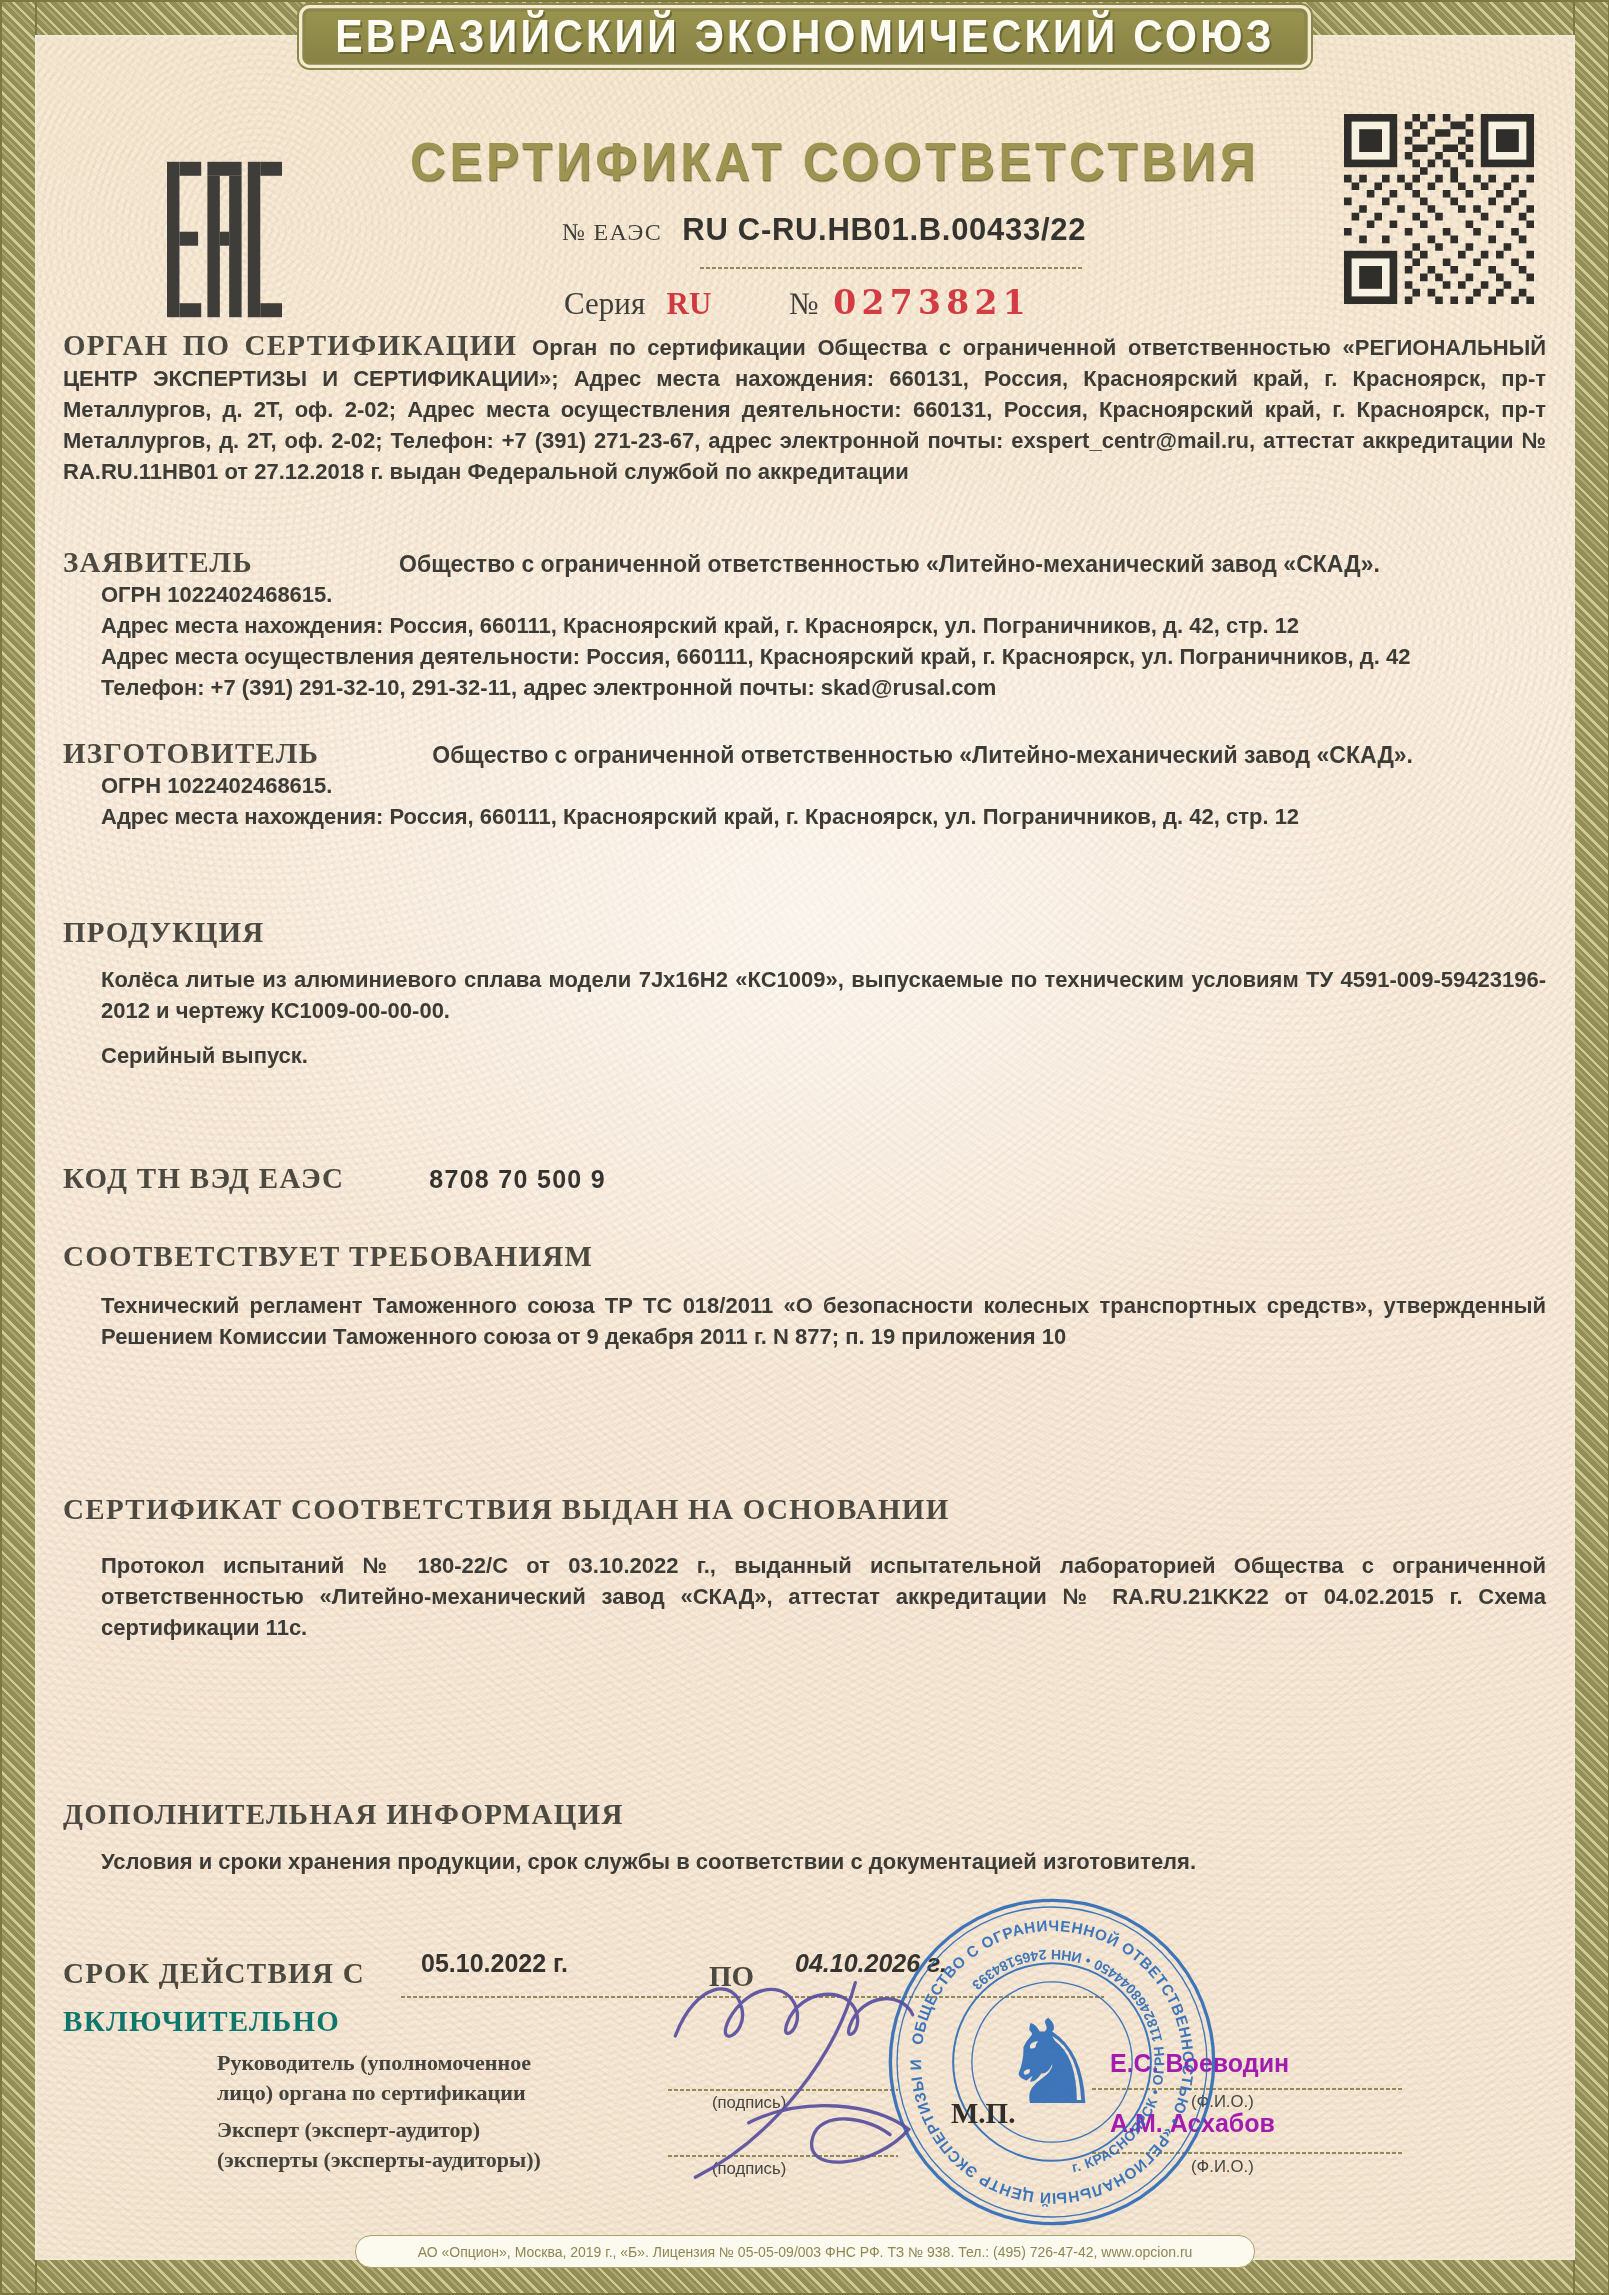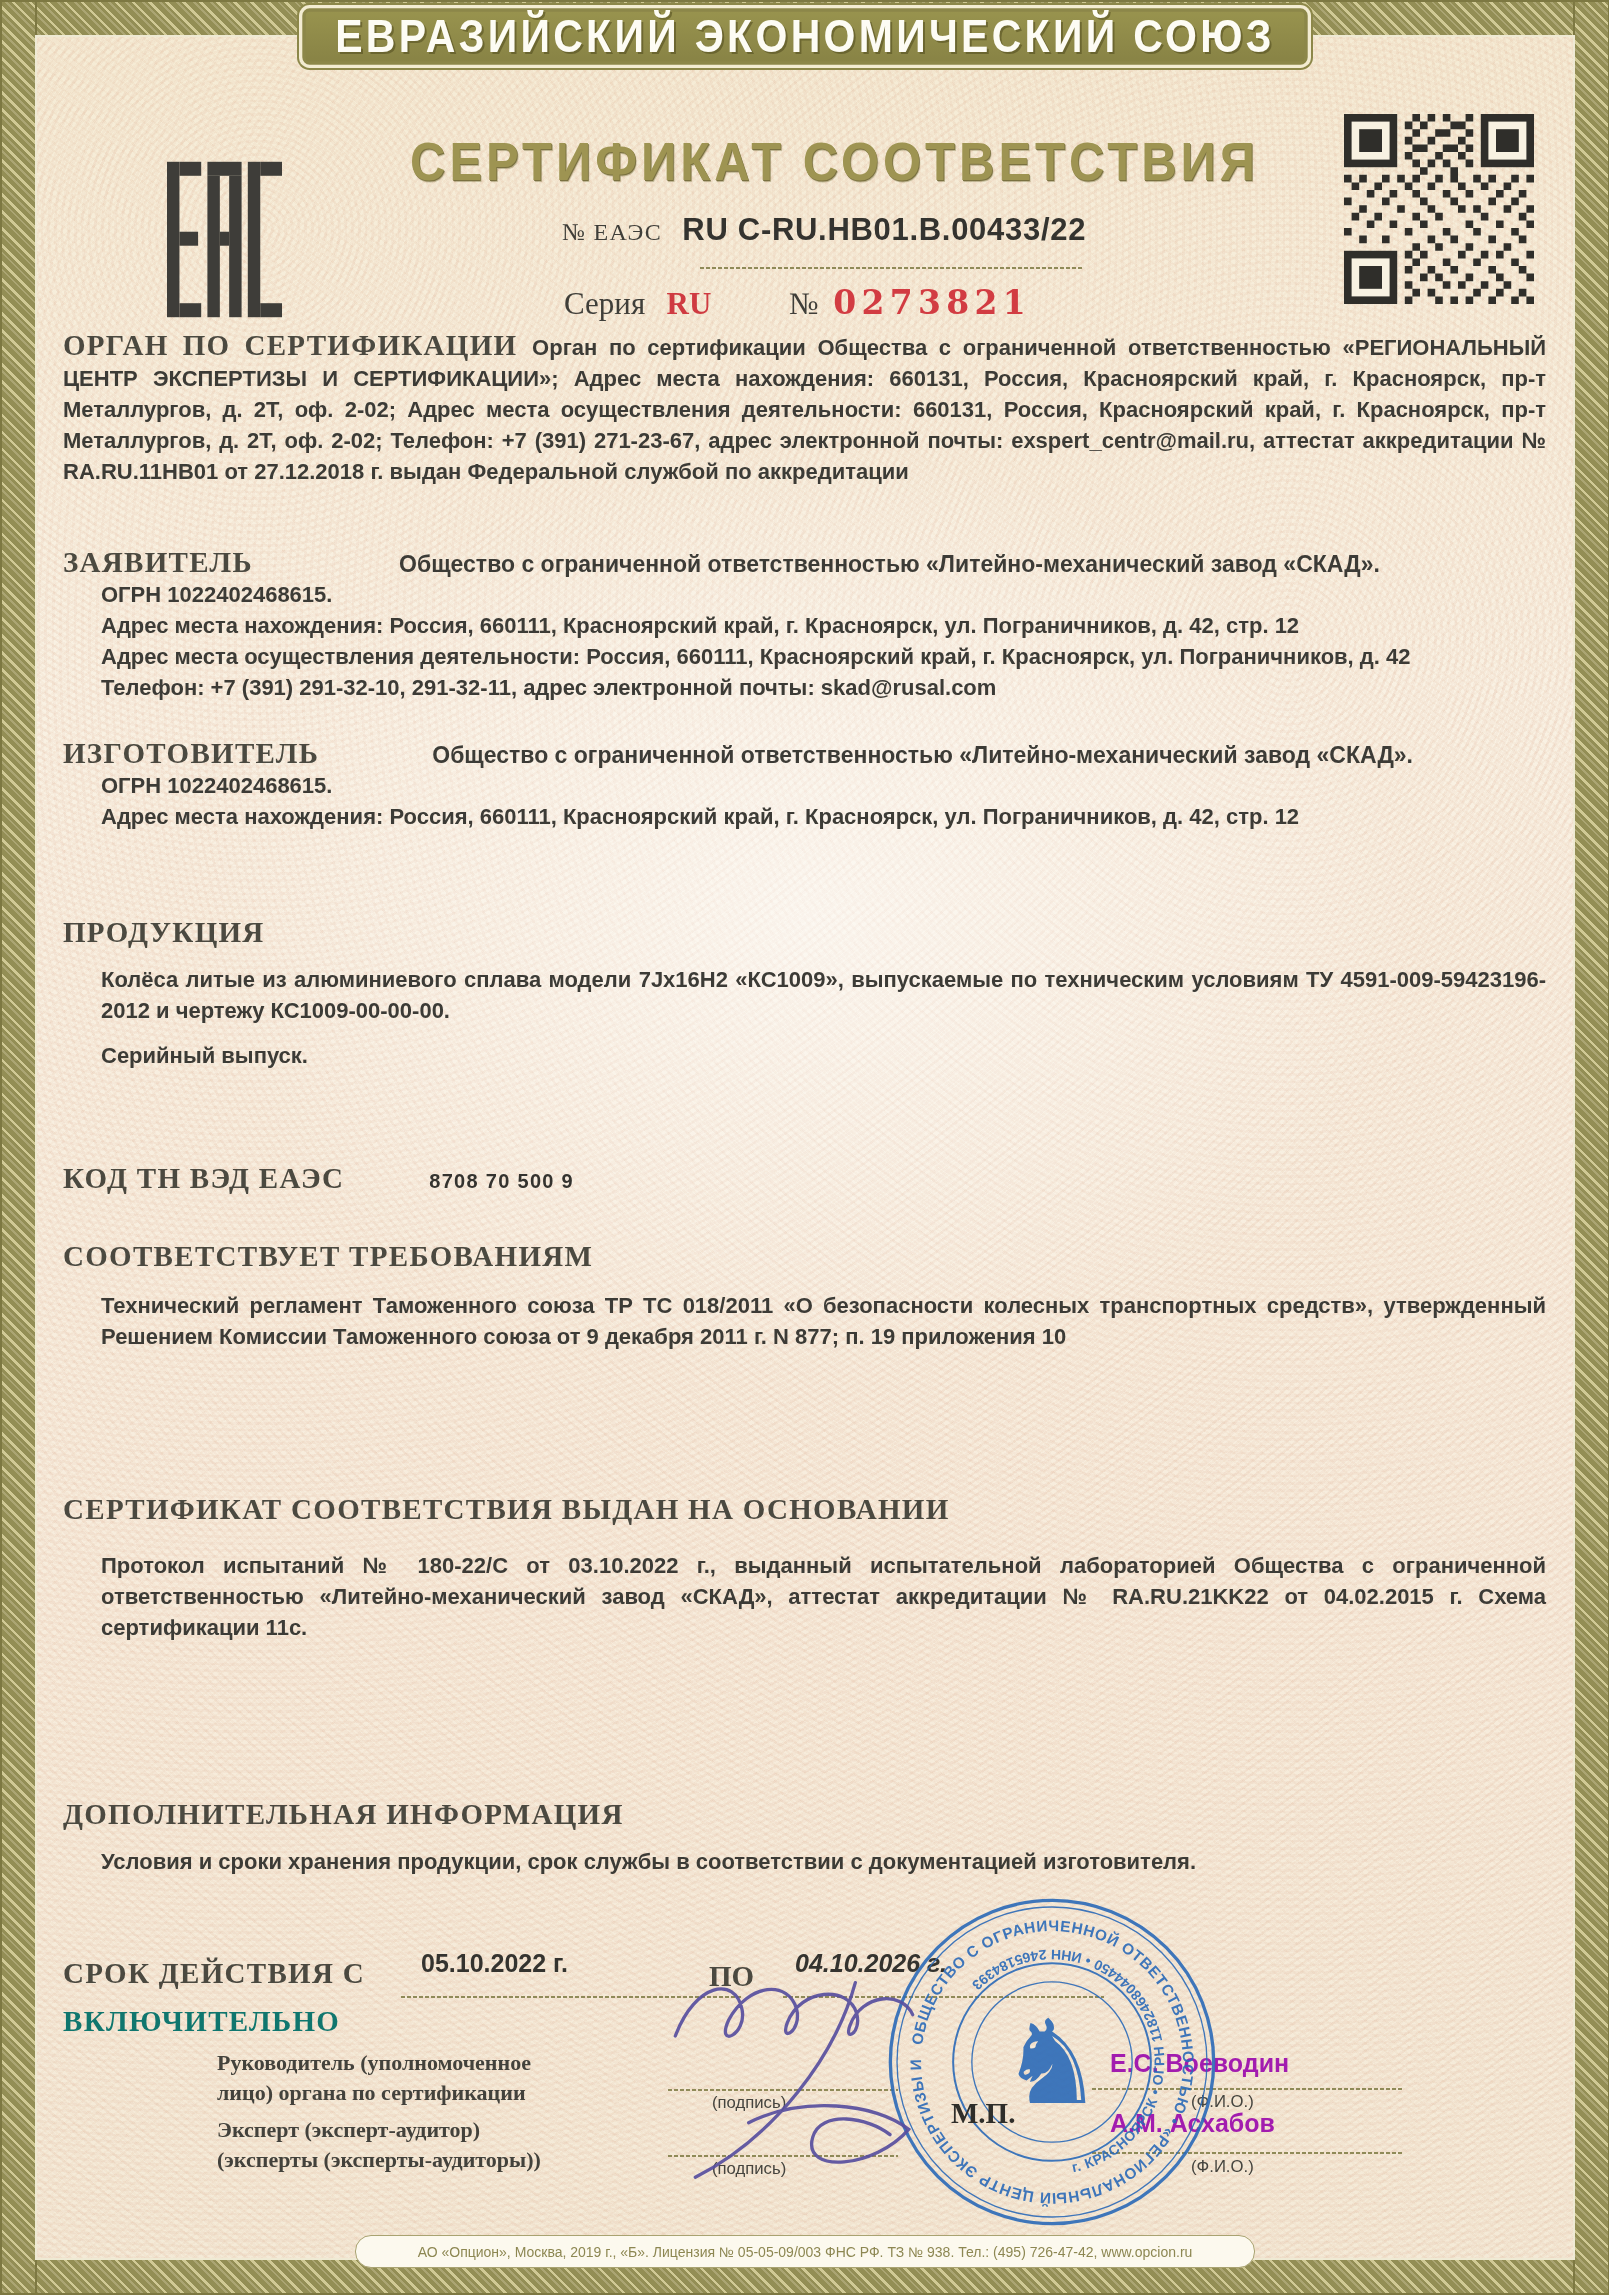--- a/index.html
+++ b/index.html
@@ -62,21 +62,21 @@
   .headrow .orgname{flex:1;text-align:center;font-size:23px;font-weight:700;color:#3c3b36;padding-right:20px;}
   .sub{margin-top:6.7px;}
   .firstsub{margin-top:10.7px;}
 
   .sec-organ{top:329px;}
   .sec-applicant{top:546px;}
   .sec-manufacturer{top:737px;}
   .sec-production{top:916px;}
   .sec-production .line{margin-top:14.7px;}
   .sec-tnved{top:1162px;display:flex;align-items:baseline;}
-  .tn-code{font-size:20px;font-weight:700;color:#34332f;margin-left:85px;letter-spacing:1.3px;}
+  .tn-code{font-size:25px;font-weight:700;color:#34332f;margin-left:85px;letter-spacing:1.3px;}
   .sec-requirements{top:1240px;}
   .sec-requirements .bodytext{display:block;margin-top:17.4px;}
   .sec-basis{top:1493px;}
   .sec-basis .bodytext{display:block;margin-top:24px;}
   .sec-additional{top:1798px;}
   .sec-additional .bodytext{display:block;margin-top:14.7px;}
 
   .abs{position:absolute;z-index:3;}
   .valid-label{left:63px;top:1957px;font-family:"Liberation Serif",serif;font-weight:700;font-size:29px;color:#4b4940;letter-spacing:1.3px;}
   .valid-date1{left:421px;top:1949px;font-size:25px;font-weight:700;color:#34332f;}

